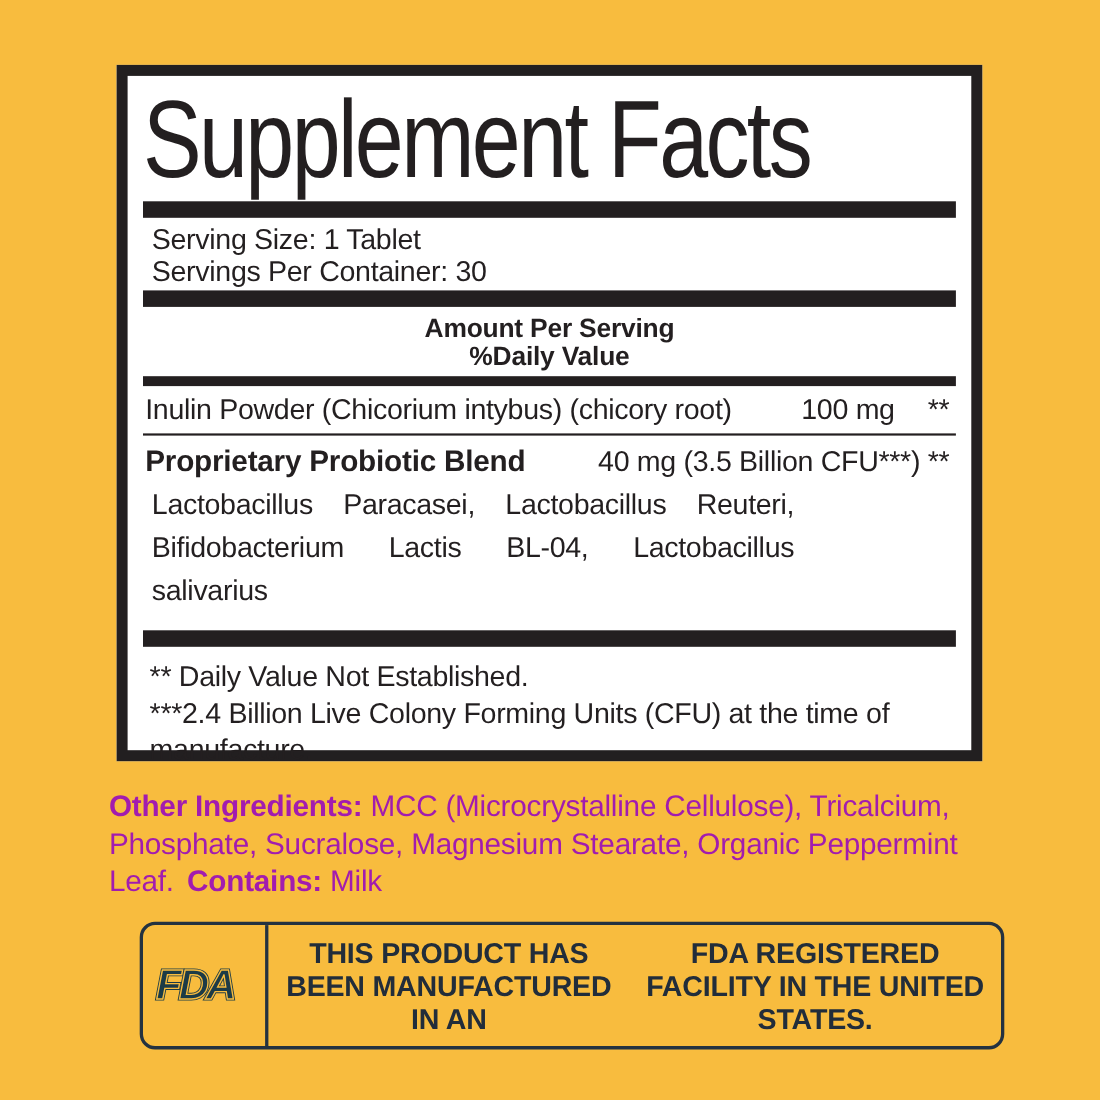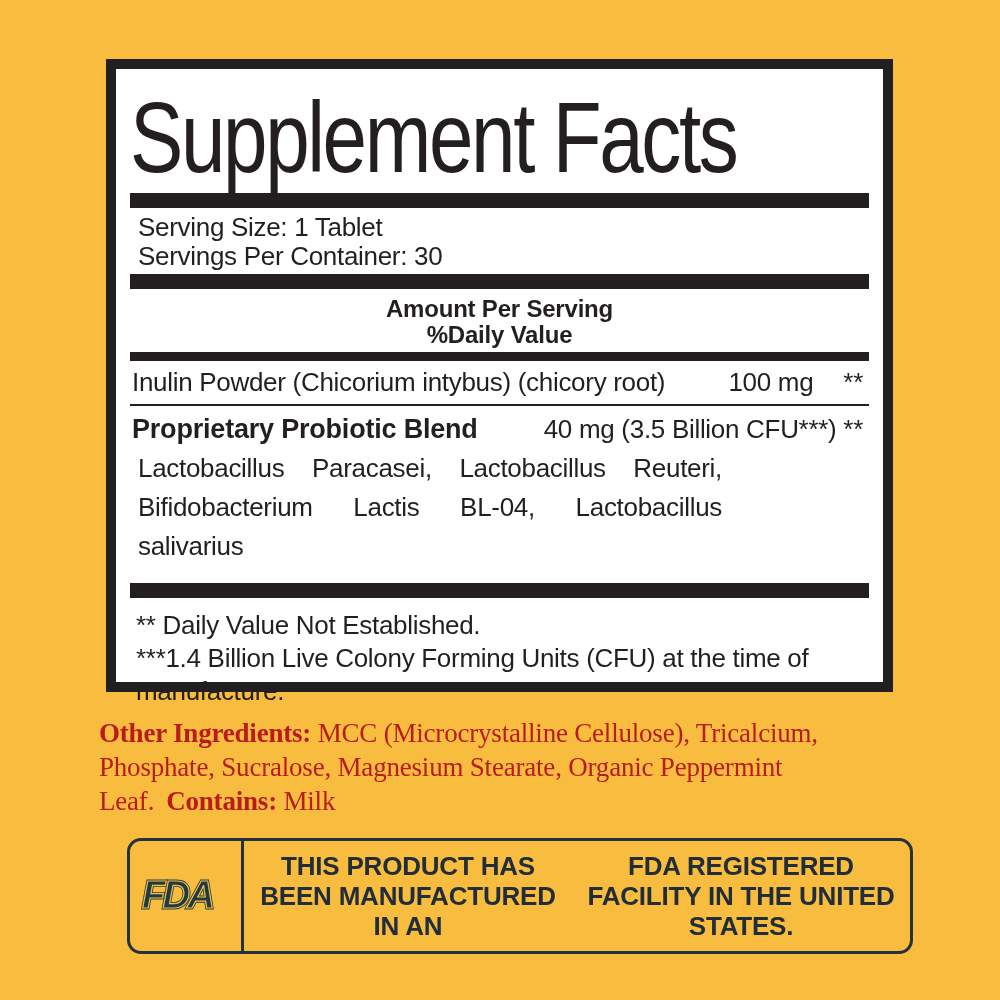--- a/index.html
+++ b/index.html
@@ -13,21 +13,21 @@
     overflow: hidden;
   }
 
   
   .panel {
     position: absolute;
     left: 106px; top: 59px;
     width: 787px; height: 633px;
     background: #ffffff;
     border: 10px solid #221F20;
-    padding: 10px 12px;
+    padding: 0 12px;
     color: #231F20;
   }
   .panel-title {
     margin: 8px 0 0 2px;
     font-size: 100px;
     font-weight: 400;
     line-height: 100px;
     letter-spacing: -3px;
     white-space: nowrap;
     transform: scaleX(0.80);
@@ -81,23 +81,22 @@
 
   .footnotes { margin: 11px 8px 0 8px; font-size: 26px; line-height: 33px; letter-spacing: -0.3px; }
   .footnotes .fn { width: 735px; }
 
   
   .other-ingredients {
     position: absolute;
     left: 99px; top: 716px;
     width: 830px;
     font-size: 27px; line-height: 34px;
-    color: #b91c1c;
+    color: #a21caf;
     letter-spacing: -0.2px;
-    font-family: Liberation Serif, serif;
   }
   .b { font-weight: bold; }
   .contains-label { margin-left: 12px; }
 
   
   .fda-box {
     position: absolute;
     left: 107px; top: 838px;
     width: 786px; height: 116px;
     border: 3px solid #243240;
@@ -165,21 +164,21 @@
       <span class="flex-spacer"></span>
       <span>40 mg (3.5 Billion CFU***) **</span>
     </div>
 
     <p class="species">Lactobacillus Paracasei, Lactobacillus Reuteri, Bifidobacterium Lactis BL-04, Lactobacillus salivarius</p>
 
     <div class="bar thick bar4"></div>
 
     <div class="footnotes">
       <div class="fn">** Daily Value Not Established.</div>
-      <div class="fn">***1.4 Billion Live Colony Forming Units (CFU) at the time of manufacture.</div>
+      <div class="fn">***2.4 Billion Live Colony Forming Units (CFU) at the time of manufacture.</div>
     </div>
 
   </div>
 
   <p class="other-ingredients">
     <span class="b">Other Ingredients:</span><span> MCC (Microcrystalline Cellulose), Tricalcium,</span>
     <span>Phosphate, Sucralose, Magnesium Stearate, Organic Peppermint</span>
     <span>Leaf.</span><span class="b contains-label">Contains:</span><span> Milk</span>
   </p>
 

